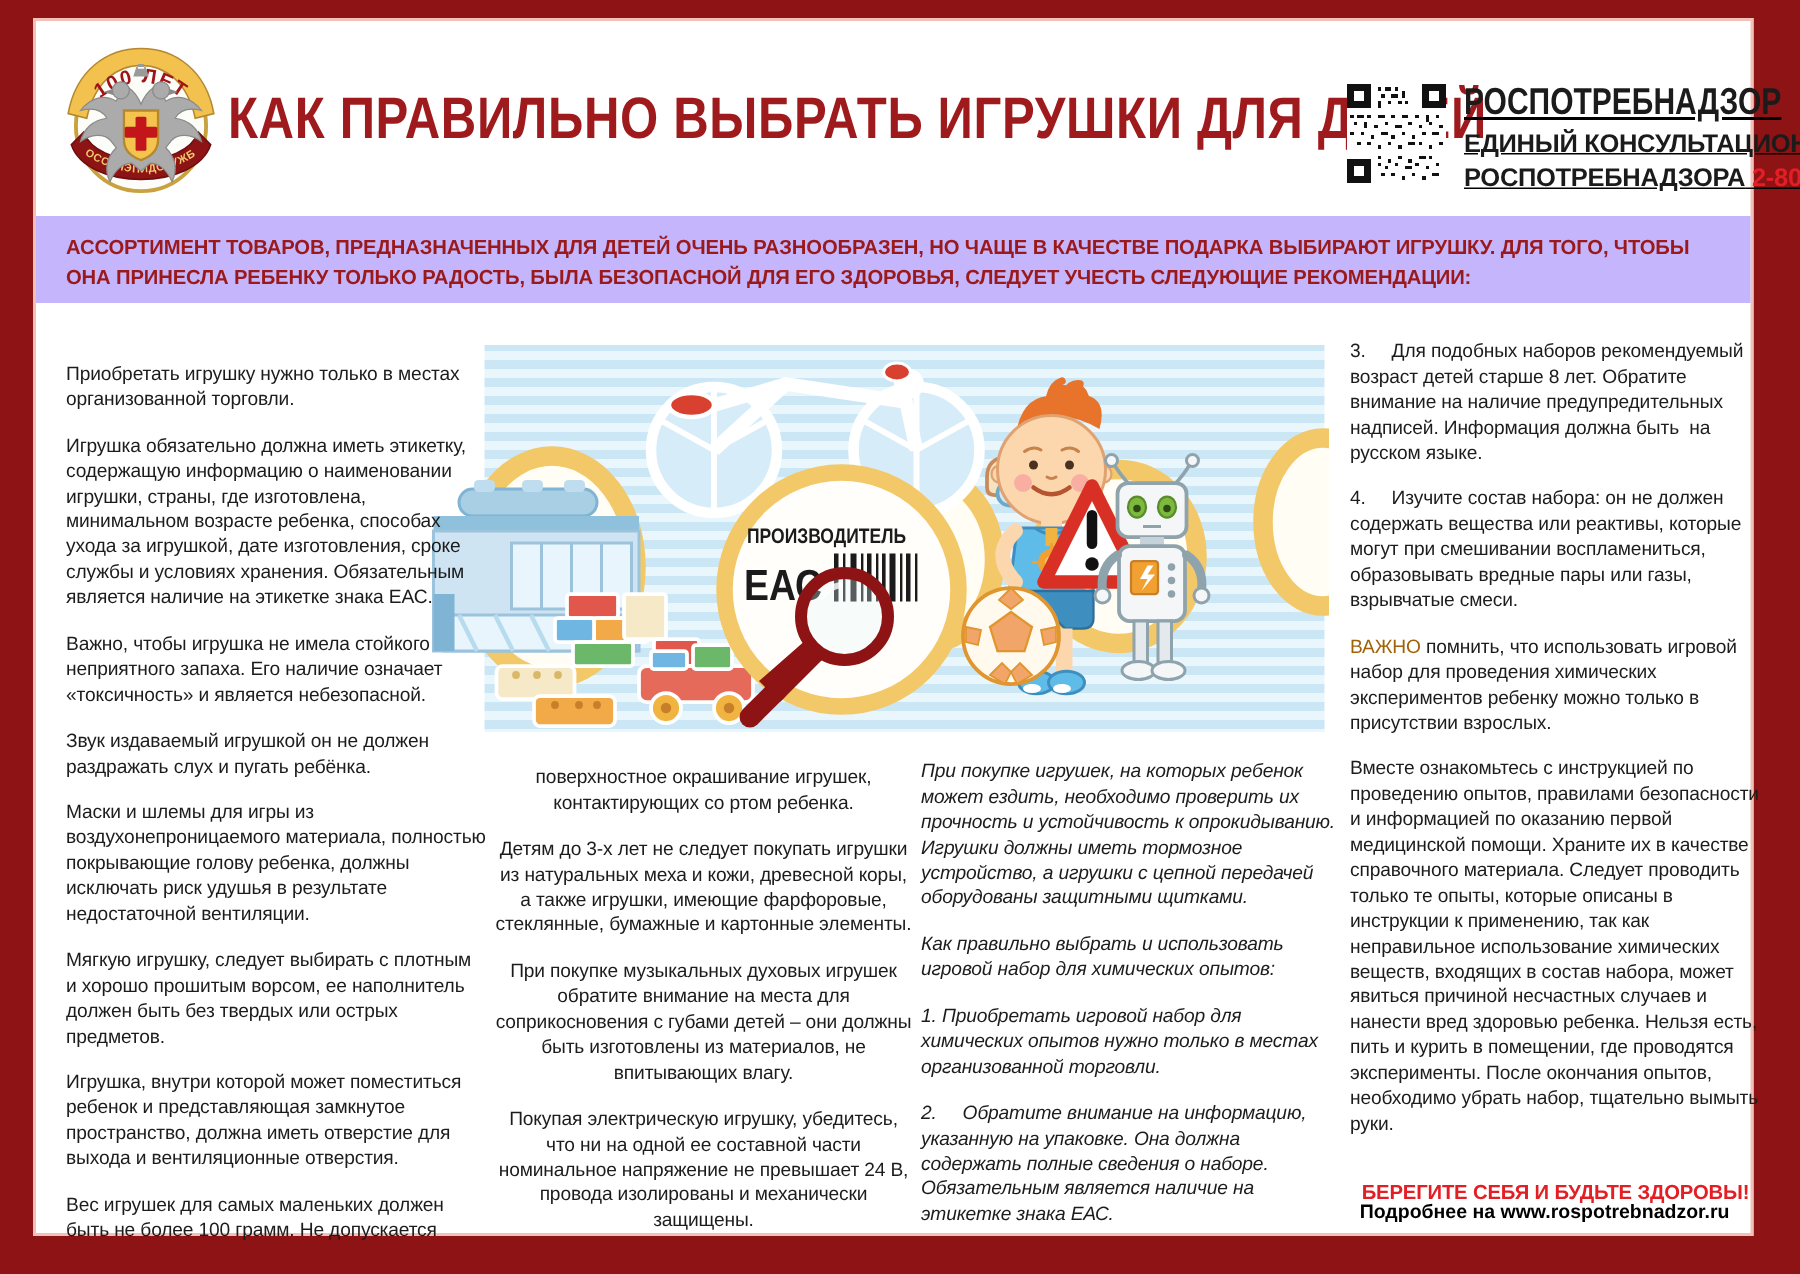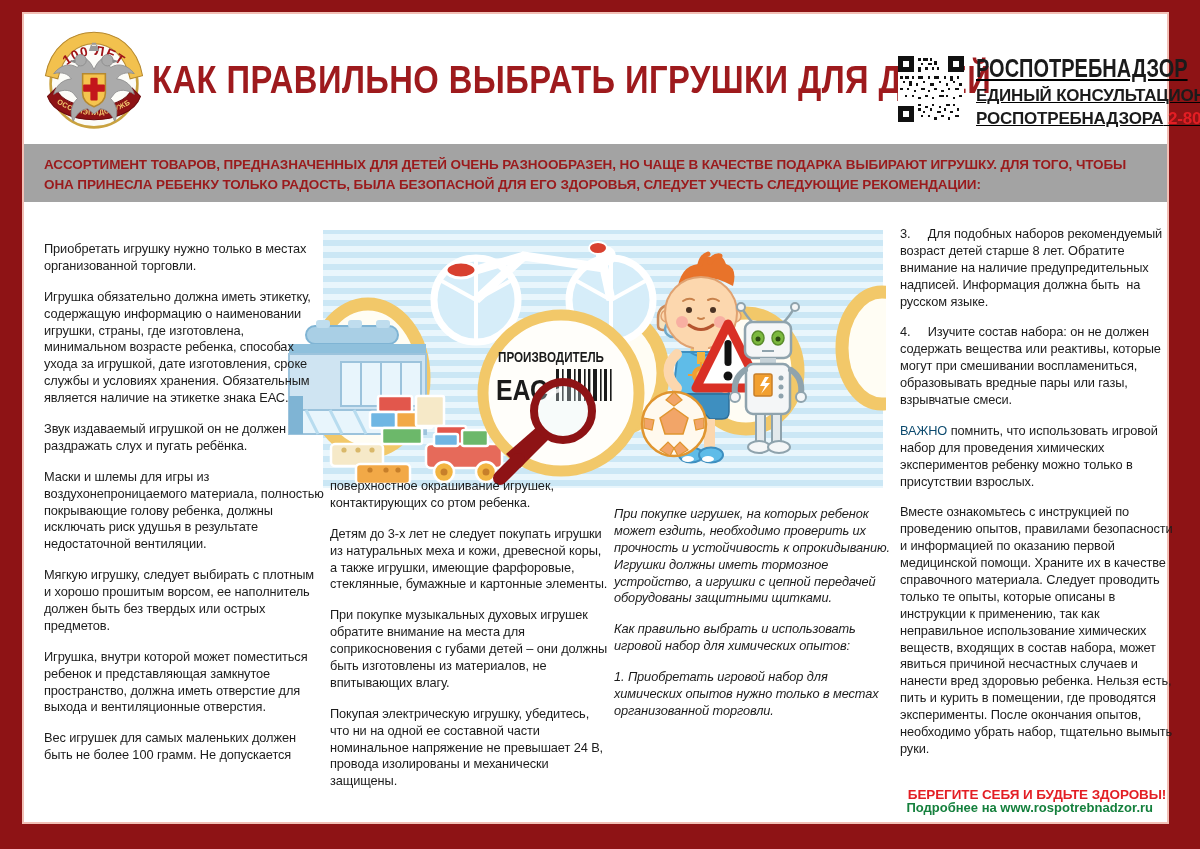--- a/index.html
+++ b/index.html
@@ -11,33 +11,33 @@
   .logo{position:absolute;left:8px;top:8px;width:124px;height:124px;}
   .title{position:absolute;left:128px;top:44px;font-size:39px;font-weight:bold;color:#9E1A1D;letter-spacing:.5px;white-space:nowrap;transform:scaleX(.84);transform-origin:left top;}
   .qr{position:absolute;left:874px;top:42px;width:66px;height:66px;}
   .contact{position:absolute;left:952px;top:40px;width:200px;text-decoration:underline;}
   .brand{font-size:25px;font-weight:bold;color:#1b1b1b;white-space:nowrap;transform:scaleX(.8);transform-origin:left top;}
   .cline{font-size:17px;font-weight:bold;color:#1b1b1b;white-space:nowrap;letter-spacing:-.2px;margin-top:3px;}
   .cline:first-of-type{margin-top:8px;}
   .phone{color:#E31E24;}
 
   
-  .banner{position:absolute;left:0;top:130px;width:100%;height:58px;background:#a3a3a3;box-sizing:border-box;padding:11px 30px 0 20px;}
+  .banner{position:absolute;left:0;top:130px;width:100%;height:58px;background:#c4b5fd;box-sizing:border-box;padding:11px 30px 0 20px;}
   .banner-text{font-size:13.5px;font-weight:bold;color:#9A1A1C;line-height:1.45;letter-spacing:-.1px;}
 
   
   .col{position:absolute;font-size:12.8px;line-height:1.32;color:#1c1c1c;letter-spacing:-.1px;}
   .col p{margin:0 0 14px 0;}
   .col1{left:20px;top:227px;width:280px;}
-  .col2{left:306px;top:464px;width:278px;}
+  .col2{left:306px;top:496px;width:278px;text-align:center;}
   .col3{left:590px;top:492px;width:278px;font-style:italic;}
   .col4{left:876px;top:212px;width:274px;}
-  .red{color:#0c4a6e;}
+  .red{color:#a16207;}
   .slogan{margin-top:28px !important;text-align:center;font-weight:bold;color:#E31E24;font-size:13.5px;}
-  .weblink{position:absolute;right:14px;top:786px;font-size:13px;font-weight:bold;color:#15803d;cursor:pointer;}
+  .weblink{position:absolute;right:14px;top:786px;font-size:13px;font-weight:bold;color:#000000;cursor:pointer;}
 
   
   .illu{position:absolute;left:262px;top:214px;width:600px;height:266px;}
   .illu svg{display:block;}
 </style>
 </head>
 <body>
 
 <div class="inner">
 <div class="content">
@@ -361,38 +361,40 @@
         <rect x="486" y="186" width="9" height="28" fill="#E3E9EC" stroke="#8FA3AD" stroke-width="2"></rect>
         <ellipse cx="473" cy="219" rx="11" ry="6" fill="#F4F6F7" stroke="#8FA3AD" stroke-width="2"></ellipse>
         <ellipse cx="493" cy="219" rx="11" ry="6" fill="#F4F6F7" stroke="#8FA3AD" stroke-width="2"></ellipse>
       </g>
     </svg>
   </div>
 
   <div class="col col1">
     <p>Приобретать игрушку нужно только в местах организованной торговли.</p>
     <p>Игрушка обязательно должна иметь этикетку, содержащую информацию о наименовании игрушки, страны, где изготовлена, минимальном возрасте ребенка, способах ухода за игрушкой, дате изготовления, сроке службы и условиях хранения. Обязательным является наличие на этикетке знака ЕАС.</p>
+    <p>Важно, чтобы игрушка не имела стойкого неприятного запаха. Его наличие означает «токсичность» и является небезопасной.</p>
     <p>Звук издаваемый игрушкой он не должен раздражать слух и пугать ребёнка.</p>
     <p>Маски и шлемы для игры из воздухонепроницаемого материала, полностью покрывающие голову ребенка, должны исключать риск удушья в результате недостаточной вентиляции.</p>
     <p>Мягкую игрушку, следует выбирать с плотным и хорошо прошитым ворсом, ее наполнитель должен быть без твердых или острых предметов.</p>
     <p>Игрушка, внутри которой может поместиться ребенок и представляющая замкнутое пространство, должна иметь отверстие для выхода и вентиляционные отверстия.</p>
     <p>Вес игрушек для самых маленьких должен быть не более 100 грамм. Не допускается</p>
   </div>
 
   <div class="col col2">
     <p>поверхностное окрашивание игрушек, контактирующих со ртом ребенка.</p>
     <p>Детям до 3-х лет не следует покупать игрушки из натуральных меха и кожи, древесной коры, а также игрушки, имеющие фарфоровые, стеклянные, бумажные и картонные элементы.</p>
     <p>При покупке музыкальных духовых игрушек обратите внимание на места для соприкосновения с губами детей – они должны быть изготовлены из материалов, не впитывающих влагу.</p>
     <p>Покупая электрическую игрушку, убедитесь, что ни на одной ее составной части номинальное напряжение не превышает 24 В, провода изолированы и механически защищены.</p>
   </div>
 
   <div class="col col3">
     <p>При покупке игрушек, на которых ребенок может ездить, необходимо проверить их прочность и устойчивость к опрокидыванию. Игрушки должны иметь тормозное устройство, а игрушки с цепной передачей оборудованы защитными щитками.</p>
     <p>Как правильно выбрать и использовать игровой набор для химических опытов:</p>
     <p>1. Приобретать игровой набор для химических опытов нужно только в местах организованной торговли.</p>
+    <p>2.&nbsp;&nbsp;&nbsp;&nbsp;&nbsp;Обратите внимание на информацию, указанную на упаковке. Она должна содержать полные сведения о наборе. Обязательным является наличие на этикетке знака ЕАС.</p>
   </div>
 
   <div class="col col4">
     <p>3.&nbsp;&nbsp;&nbsp;&nbsp;&nbsp;Для подобных наборов рекомендуемый возраст детей старше 8 лет. Обратите внимание на наличие предупредительных надписей. Информация должна быть&nbsp; на русском языке.</p>
     <p>4.&nbsp;&nbsp;&nbsp;&nbsp;&nbsp;Изучите состав набора: он не должен содержать вещества или реактивы, которые могут при смешивании воспламениться, образовывать вредные пары или газы, взрывчатые смеси.</p>
     <p><span class="red">ВАЖНО</span><span> помнить, что использовать игровой набор для проведения химических экспериментов ребенку можно только в присутствии взрослых.</span></p>
     <p>Вместе ознакомьтесь с инструкцией по проведению опытов, правилами безопасности и информацией по оказанию первой медицинской помощи. Храните их в качестве справочного материала. Следует проводить только те опыты, которые описаны в инструкции к применению, так как неправильное использование химических веществ, входящих в состав набора, может явиться причиной несчастных случаев и нанести вред здоровью ребенка. Нельзя есть, пить и курить в помещении, где проводятся эксперименты. После окончания опытов, необходимо убрать набор, тщательно вымыть руки.</p>
     <p class="slogan">БЕРЕГИТЕ СЕБЯ И БУДЬТЕ ЗДОРОВЫ!</p>
   </div>
 

